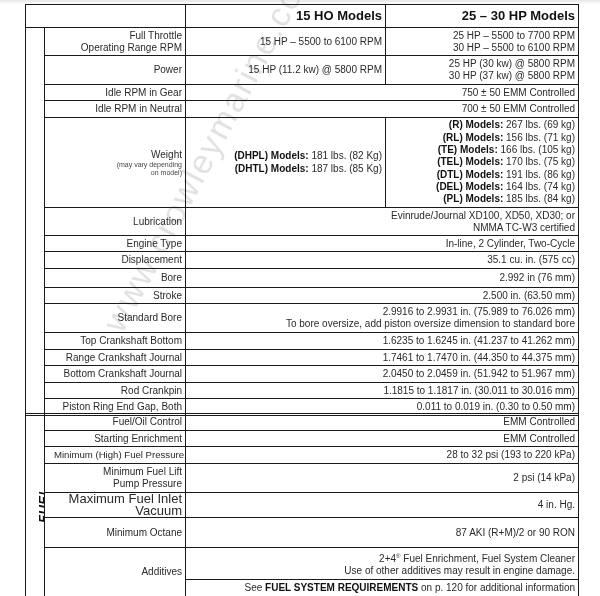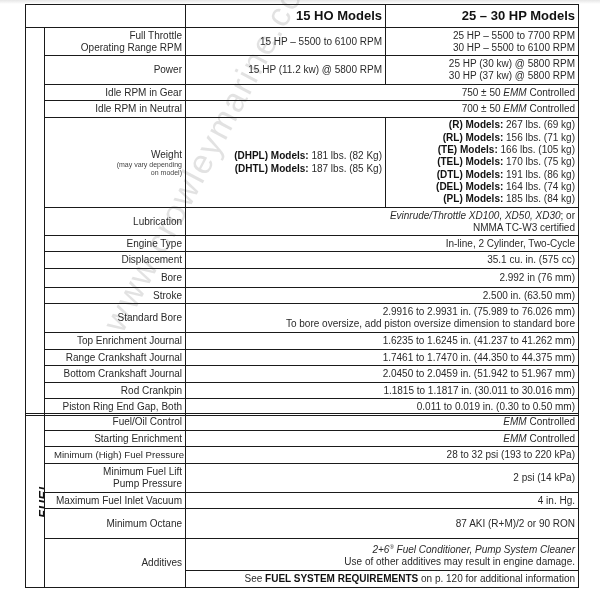--- a/index.html
+++ b/index.html
@@ -13,21 +13,21 @@
   table.spec td, table.spec th { border: 1.2px solid #1a1a1a; padding: 0 3px;
                text-align: right; vertical-align: middle; font-size: 10px; line-height: 12px;
                color: #2a2a2a; overflow: hidden; }
   table.spec th { font-size: 13px; font-weight: bold; color: #111; height: 22px; }
   .sec { padding: 0 !important; }
   .sec-label { display: inline-block; transform: rotate(-90deg); font-weight: bold;
                font-style: italic; font-size: 13px; letter-spacing: 0.5px; color: #111;
                white-space: nowrap; }
   .small { font-size: 7px; line-height: 8px; display: block; color: #444; }
   .b { font-weight: bold; color: #111; }
-  .i { font-style: italic; }
+  .i { }
   .wlist div { line-height: 12.3px; }
   .watermark { position: absolute; left: 95px; top: 320px; transform: rotate(-62deg);
                font-size: 34px; color: rgba(150,150,150,0.28); letter-spacing: 2px;
                white-space: nowrap; pointer-events: none; transform-origin: left top; }
   sup { font-size: 6px; }
 </style>
 </head>
 <body>
 
 <div class="page">
@@ -101,21 +101,21 @@
         <div><span class="b">(TEL) Models:</span><span> 170 lbs. (75 kg)</span></div>
         <div><span class="b">(DTL) Models:</span><span> 191 lbs. (86 kg)</span></div>
         <div><span class="b">(DEL) Models:</span><span> 164 lbs. (74 kg)</span></div>
         <div><span class="b">(PL) Models:</span><span> 185 lbs. (84 kg)</span></div>
       </td>
     </tr>
 
     <tr style="height:28px">
       <td>Lubrication</td>
       <td colspan="2">
-        <div><span class="i">Evinrude/Throttle XD100, XD50, XD30</span><span>; or</span></div>
+        <div><span class="i">Evinrude/Journal XD100, XD50, XD30</span><span>; or</span></div>
         <div>NMMA TC-W3 certified</div>
       </td>
     </tr>
 
     <tr style="height:16px">
       <td>Engine Type</td>
       <td colspan="2">In-line, 2 Cylinder, Two-Cycle</td>
     </tr>
 
     <tr style="height:17px">
@@ -135,21 +135,21 @@
 
     <tr style="height:29px">
       <td>Standard Bore</td>
       <td colspan="2">
         <div>2.9916 to 2.9931 in. (75.989 to 76.026 mm)</div>
         <div>To bore oversize, add piston oversize dimension to standard bore</div>
       </td>
     </tr>
 
     <tr style="height:17px">
-      <td>Top Enrichment Journal</td>
+      <td>Top Crankshaft Bottom</td>
       <td colspan="2">1.6235 to 1.6245 in. (41.237 to 41.262 mm)</td>
     </tr>
 
     <tr style="height:16px">
       <td>Range Crankshaft Journal</td>
       <td colspan="2">1.7461 to 1.7470 in. (44.350 to 44.375 mm)</td>
     </tr>
 
     <tr style="height:17px">
       <td>Bottom Crankshaft Journal</td>
@@ -197,33 +197,33 @@
 
     <tr style="height:29px">
       <td>
         <div>Minimum Fuel Lift</div>
         <div>Pump Pressure</div>
       </td>
       <td colspan="2">2 psi (14 kPa)</td>
     </tr>
 
     <tr style="height:16px">
-      <td style="font-size:10px;margin-top:34px;">Maximum Fuel Inlet Vacuum</td>
+      <td style="font-size:13px;margin-top:34px;">Maximum Fuel Inlet Vacuum</td>
       <td colspan="2">4 in. Hg.</td>
     </tr>
 
     <tr style="height:30px">
       <td>Minimum Octane</td>
       <td colspan="2">87 AKI (R+M)/2 or 90 RON</td>
     </tr>
 
     <tr style="height:32px">
       <td rowspan="2">Additives</td>
       <td colspan="2">
-        <div><span class="i">2+6</span><sup class="i">®</sup><span class="i"> Fuel Conditioner, Pump System Cleaner</span></div>
+        <div><span class="i">2+4</span><sup class="i">®</sup><span class="i"> Fuel Enrichment, Fuel System Cleaner</span></div>
         <div>Use of other additives may result in engine damage.</div>
       </td>
     </tr>
 
     <tr style="height:17px">
       <td colspan="2"><span>See </span><span class="b">FUEL SYSTEM REQUIREMENTS</span><span> on p. 120 for additional information</span></td>
     </tr>
   </tbody>
     </table>
 </div>

